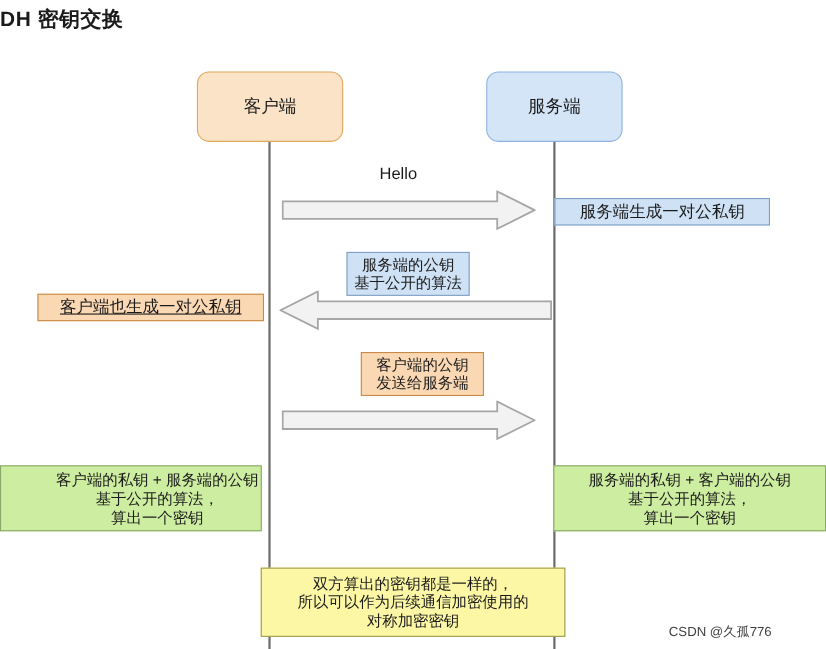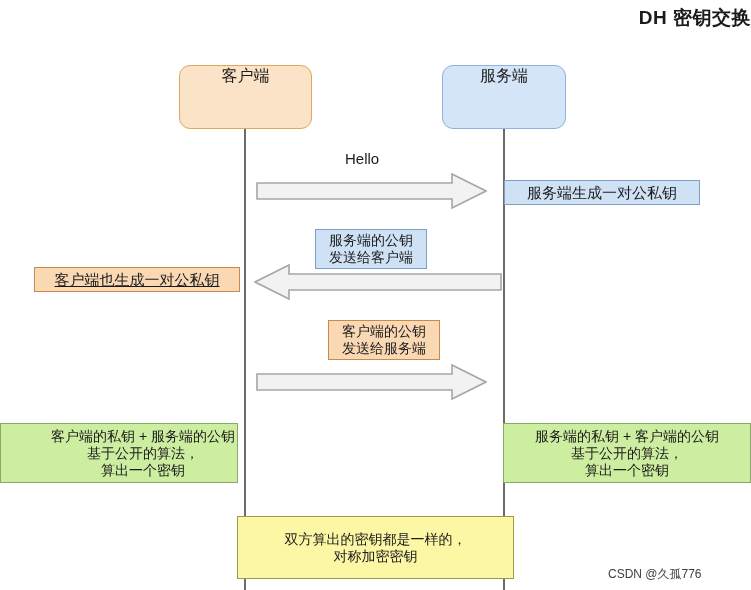--- a/index.html
+++ b/index.html
@@ -18,32 +18,32 @@
     background: #ffffff;
     overflow: hidden;
   }
 
   
   .title {
     position: absolute;
     left: 0;
     top: 5px;
     width: 751px;
-    text-align: right;
+    text-align: left;
     font-size: 19px;
     font-weight: bold;
     letter-spacing: 0.5px;
     color: #1b1b1b;
   }
 
   
   .actor {
     position: absolute;
     display: flex;
-    align-items: flex-start;
+    align-items: center;
     justify-content: center;
     border-radius: 11px;
     font-size: 16px;
     box-sizing: border-box;
   }
   .actor-client {
     left: 179px;
     top: 65px;
     width: 133px;
     height: 64px;
@@ -157,21 +157,21 @@
       <path d="M1 10 L196 10 L196 1 L230 18 L196 35 L196 26 L1 26 Z" fill="#f2f2f2" stroke="#a6a6a6" stroke-width="1.6" stroke-linejoin="miter"></path>
     </svg>
   </div>
 
   <div class="note note-blue note-server-keys">
     <span class="ln">服务端生成一对公私钥</span>
   </div>
 
   <div class="note note-blue note-srv-pub">
     <span class="ln">服务端的公钥</span>
-    <span class="ln">发送给客户端</span>
+    <span class="ln">基于公开的算法</span>
   </div>
   <div class="blockarrow" style="left:254px; top:264px;">
     <svg width="248" height="36" viewBox="0 0 248 36">
       <path d="M247 10 L35 10 L35 1 L1 18 L35 35 L35 26 L247 26 Z" fill="#f2f2f2" stroke="#a6a6a6" stroke-width="1.6" stroke-linejoin="miter"></path>
     </svg>
   </div>
 
   <div class="note note-orange note-client-keys">
     <span class="ln">客户端也生成一对公私钥</span>
   </div>
@@ -192,18 +192,19 @@
     <span class="ln">算出一个密钥</span>
   </div>
   <div class="note note-green note-green-right">
     <span class="ln">服务端的私钥 +  客户端的公钥</span>
     <span class="ln">基于公开的算法，</span>
     <span class="ln">算出一个密钥</span>
   </div>
 
   <div class="note note-yellow note-yellow-bottom">
     <span class="ln">双方算出的密钥都是一样的，</span>
+    <span class="ln">所以可以作为后续通信加密使用的</span>
     <span class="ln">对称加密密钥</span>
   </div>
 
   <div class="watermark">CSDN @久孤776</div>
 
 </div>
 
 </body></html>

